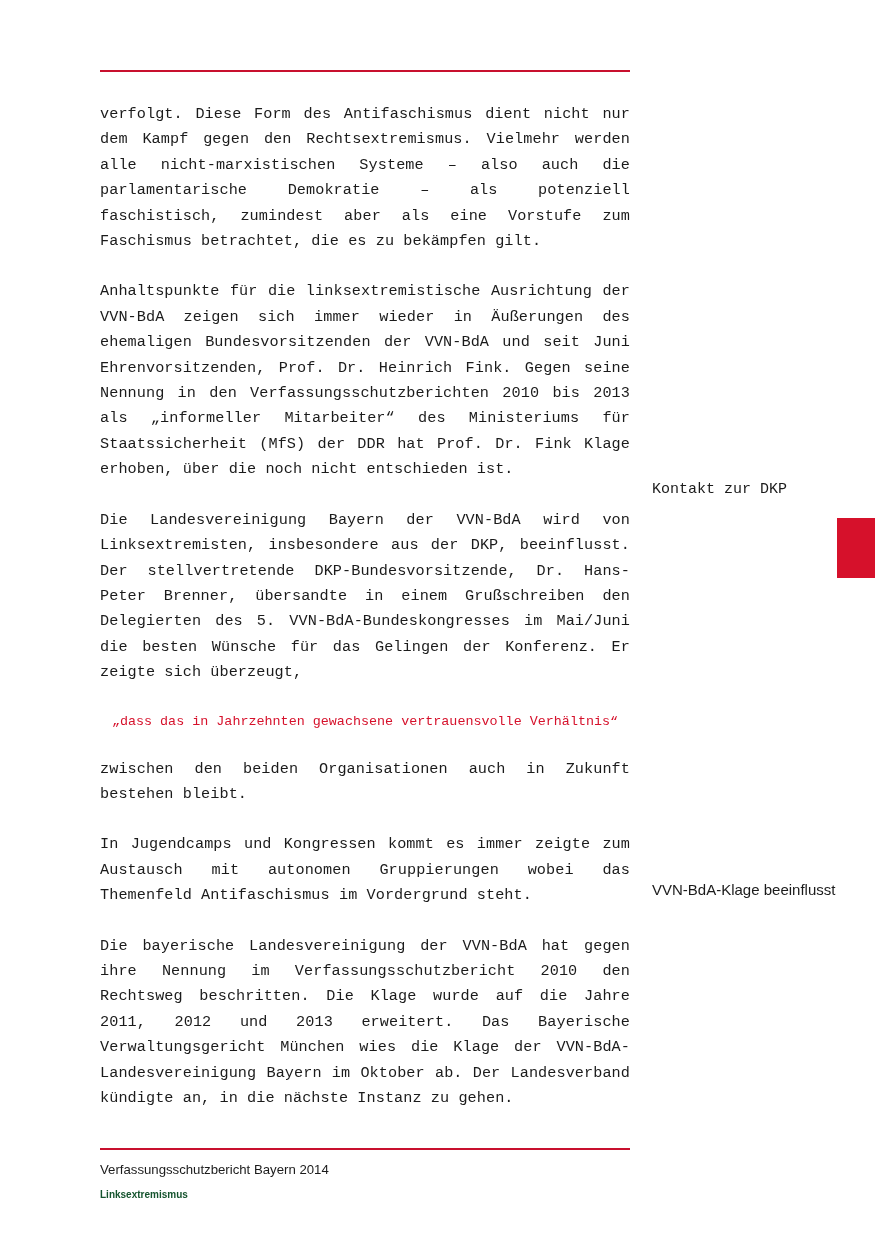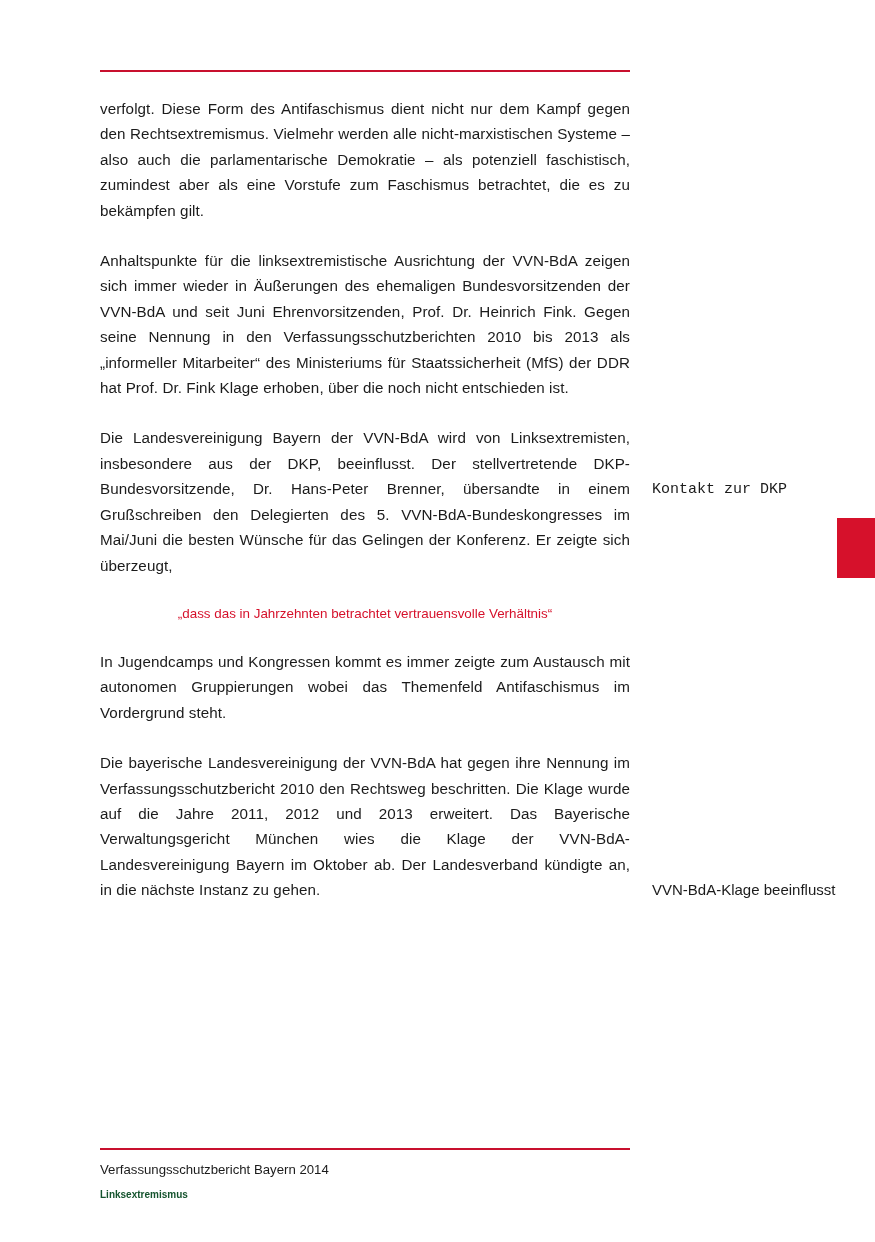--- a/index.html
+++ b/index.html
@@ -38,22 +38,23 @@
     top: 518px;
     width: 38px;
     height: 60px;
     background: #d6112b;
   }
 
   
   .text-col {
     position: absolute;
     left: 100px;
-    top: 96px;
+    top: 102px;
     width: 530px;
+    font-family: Liberation Mono, monospace;
   }
 
   .para {
     font-size: 15.2px;
     line-height: 25.4px;
     text-align: justify;
     margin: 0 0 25px 0;
     letter-spacing: 0.005em;
     color: #1b1b1b;
   }
@@ -129,21 +130,22 @@
 
 <div class="page">
 
   <div class="top-rule"></div>
   <div class="edge-tab"></div>
 
   <div class="text-col">
     <p class="para">verfolgt. Diese Form des Antifaschismus dient nicht nur dem Kampf gegen den Rechtsextremismus. Vielmehr werden alle nicht-marxistischen Systeme – also auch die parlamentarische Demokratie – als potenziell faschistisch, zumindest aber als eine Vorstufe zum Faschismus betrachtet, die es zu bekämpfen gilt.</p>
     <p class="para">Anhaltspunkte für die linksextremistische Ausrichtung der VVN-BdA zeigen sich immer wieder in Äußerungen des ehemaligen Bundesvorsitzenden der VVN-BdA und seit Juni Ehrenvorsitzenden, Prof. Dr. Heinrich Fink. Gegen seine Nennung in den Verfassungsschutzberichten 2010 bis 2013 als „informeller Mitarbeiter“ des Ministeriums für Staatssicherheit (MfS) der DDR hat Prof. Dr. Fink Klage erhoben, über die noch nicht entschieden ist.</p>
     <p class="para">Die Landesvereinigung Bayern der VVN-BdA wird von Linksextremisten, insbesondere aus der DKP, beeinflusst. Der stellvertretende DKP-Bundesvorsitzende, Dr. Hans-Peter Brenner, übersandte in einem Grußschreiben den Delegierten des 5. VVN-BdA-Bundeskongresses im Mai/Juni die besten Wünsche für das Gelingen der Konferenz. Er zeigte sich überzeugt,</p>
-    <p class="pullquote">„dass das in Jahrzehnten betrachtet vertrauensvolle Verhältnis“</p>
+    <p class="pullquote">„dass das in Jahrzehnten gewachsene vertrauensvolle Verhältnis“</p>
+    <p class="para">zwischen den beiden Organisationen auch in Zukunft bestehen bleibt.</p>
     <p class="para">In Jugendcamps und Kongressen kommt es immer zeigte zum Austausch mit autonomen Gruppierungen wobei das Themenfeld Antifaschismus im Vordergrund steht.</p>
     <p class="para last">Die bayerische Landesvereinigung der VVN-BdA hat gegen ihre Nennung im Verfassungsschutzbericht 2010 den Rechtsweg beschritten. Die Klage wurde auf die Jahre 2011, 2012 und 2013 erweitert. Das Bayerische Verwaltungsgericht München wies die Klage der VVN-BdA-Landesvereinigung Bayern im Oktober ab. Der Landesverband kündigte an, in die nächste Instanz zu gehen.</p>
   </div>
 
   <div class="margin-col">
     <div class="margin-note n1">Kontakt zur DKP</div>
     <div class="margin-note n2">VVN-BdA-Klage beeinflusst</div>
   </div>
 
   <div class="footer-rule"></div>

